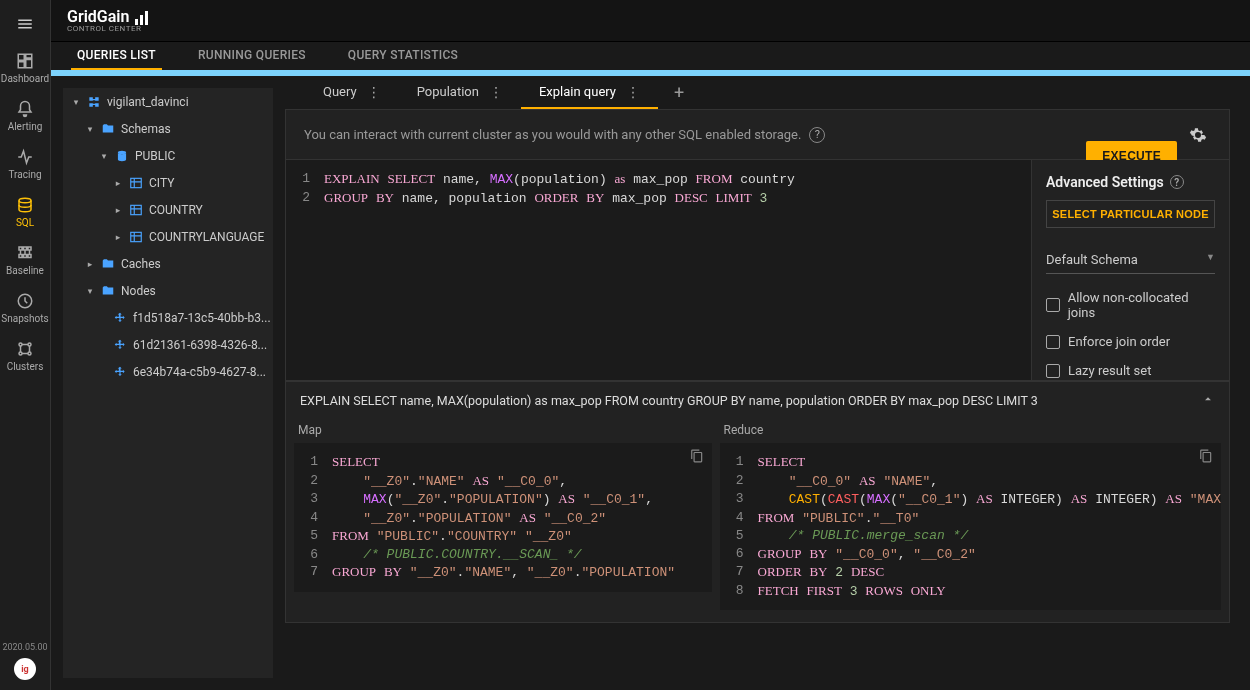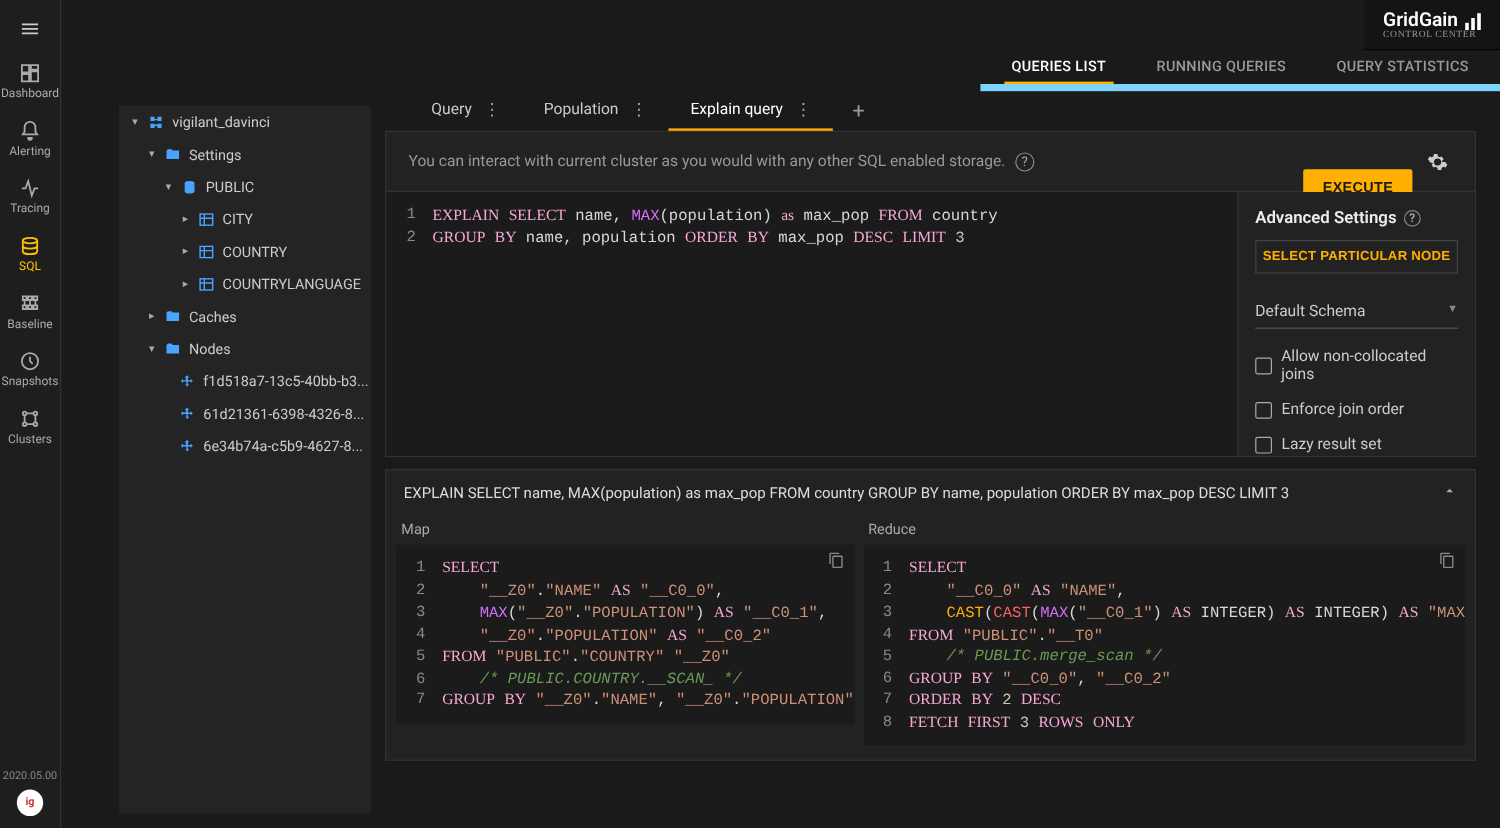--- a/index.html
+++ b/index.html
@@ -50,33 +50,33 @@
   width: 22px; height: 22px;
   border-radius: 50%;
   background: #fff;
   margin-bottom: 10px;
   display: flex; align-items: center; justify-content: center;
   font-size: 9px; color: #c33;
   font-weight: bold;
 }
 
 
-.main { flex: 1; display: flex; flex-direction: column; align-items: flex-end; }
+.main { flex: 1; display: flex; flex-direction: column; }
 
 
 .header {
   height: 42px;
   background: #141414;
   display: flex; align-items: center;
   padding: 0 16px;
   border-bottom: 1px solid #000;
 }
 .brand { display: flex; align-items: center; gap: 6px; }
 .brand-logo { font-size: 16px; font-weight: 600; color: #fff; }
-.brand-sub { font-size: 8px; color: #999; letter-spacing: 0.5px; font-family: Liberation Serif, serif; }
+.brand-sub { font-size: 8px; color: #999; letter-spacing: 0.5px; }
 .brand-box { display: flex; flex-direction: column; line-height: 1; }
 .brand-icon {
   display: flex; align-items: flex-end; gap: 2px; margin-left: 6px;
 }
 .brand-icon span {
   width: 3px; background: #fff; display: inline-block;
 }
 
 
 .top-tabs {
@@ -255,21 +255,20 @@
   font-size: 13px; color: #ccc;
   cursor: pointer;
 }
 .checkbox {
   width: 14px; height: 14px; border: 1.5px solid #aaa;
   border-radius: 2px;
 }
 
 
 .result-panel {
-  margin-top: 10px;
   background: #222;
   border: 1px solid #333;
 }
 .result-header {
   display: flex; align-items: center;
   padding: 10px 14px;
   color: #ddd;
   font-size: 12.5px;
 }
 .result-header .collapse { margin-left: auto; cursor: pointer; color: #aaa; font-size: 14px; }
@@ -406,21 +405,21 @@
             </span>
           <span>vigilant_davinci</span>
         </div>
         <div class="tree-item" style="padding-left:22px">
           <span class="tree-arrow">▾</span>
           <span class="tree-icon">
               <svg viewBox="0 0 24 24">
                 <path fill="#4aa3ff" d="M3 6l2-2h5l2 2h9v12H3z"></path>
               </svg>
             </span>
-          <span>Settings</span>
+          <span>Schemas</span>
         </div>
         <div class="tree-item" style="padding-left:36px">
           <span class="tree-arrow">▾</span>
           <span class="tree-icon">
               <svg viewBox="0 0 24 24">
                 <ellipse cx="12" cy="6" rx="7" ry="3" fill="#4aa3ff"></ellipse>
                 <path fill="#4aa3ff" d="M5 6v12c0 1.7 3.1 3 7 3s7-1.3 7-3V6c0 1.7-3.1 3-7 3s-7-1.3-7-3z"></path>
               </svg>
             </span>
           <span>PUBLIC</span>

